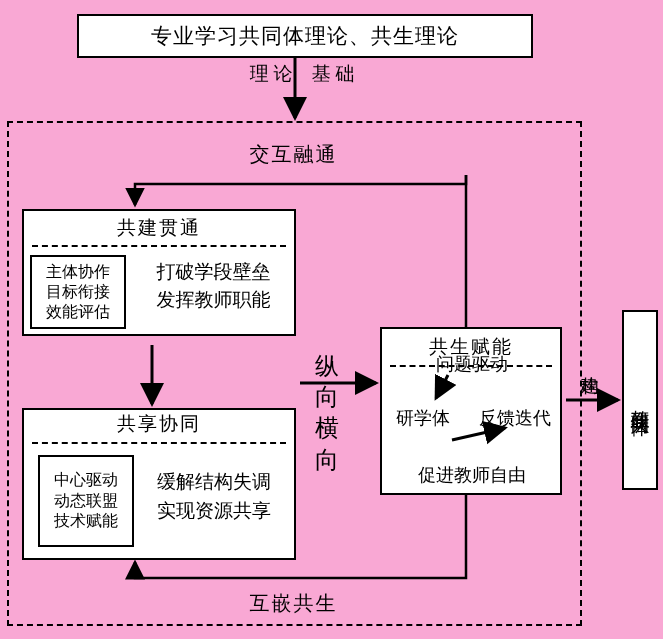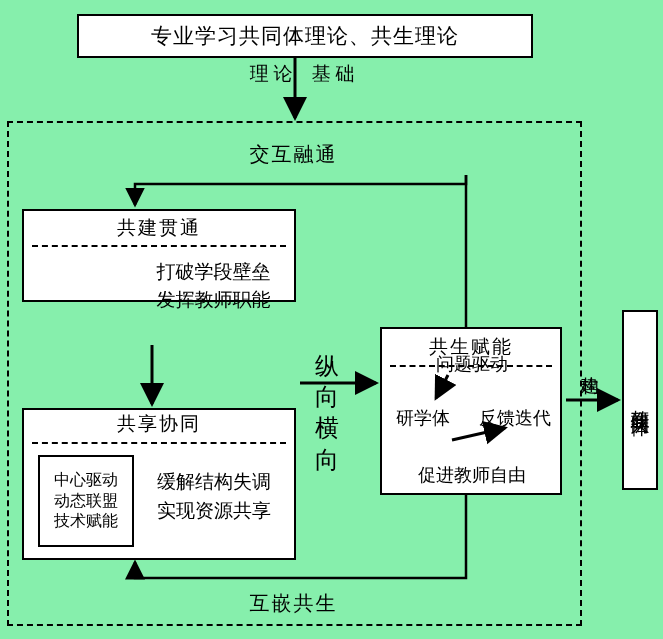--- a/index.html
+++ b/index.html
@@ -8,21 +8,21 @@
     background: #ffffff;
   }
   body {
     font-family: "Liberation Serif", "DejaVu Serif", serif;
     color: #000000;
   }
   #canvas {
     position: relative;
     width: 663px;
     height: 639px;
-    background: #86efac;
+    background: #f9a8d4;
     overflow: hidden;
   }
   .box {
     position: absolute;
     box-sizing: border-box;
     border: 2px solid #000000;
     background: #ffffff;
     display: flex;
     align-items: center;
     justify-content: center;
@@ -62,21 +62,21 @@
   }
   #interop-label {
     left: 186px; top: 143px; width: 215px;
     font-size: 20px; letter-spacing: 2px;
   }
   #symbiosis-label {
     left: 186px; top: 592px; width: 215px;
     font-size: 20px; letter-spacing: 2px;
   }
   #cojoin-box {
-    left: 22px; top: 209px; width: 274px; height: 93px;
+    left: 22px; top: 209px; width: 274px; height: 127px;
     display: block;
   }
   #cojoin-title {
     margin-top: 5px; text-align: center; font-size: 19px; letter-spacing: 2px;
   }
   #cojoin-sep {
     border-top: 2px dashed #000000; margin: 5px 8px 0 8px;
   }
   #cojoin-inner {
     position: absolute; left: 30px; top: 255px; width: 96px; height: 74px;
@@ -171,20 +171,23 @@
   </div>
 
   <div class="label" id="interop-label">交互融通</div>
 
   <div class="label" id="symbiosis-label">互嵌共生</div>
 
   <div class="box" id="cojoin-box">
     <div id="cojoin-title">共建贯通</div>
     <div id="cojoin-sep"></div>
   </div>
+  <div id="cojoin-inner" style="white-space:pre-line;">主体协作
+目标衔接
+效能评估</div>
   <div id="cojoin-right" style="white-space:pre-line;">打破学段壁垒
 发挥教师职能</div>
 
   <div class="box" id="share-box">
     <div id="share-title">共享协同</div>
     <div id="share-sep"></div>
   </div>
   <div id="share-inner" style="white-space:pre-line;">中心驱动
 动态联盟
 技术赋能</div>

